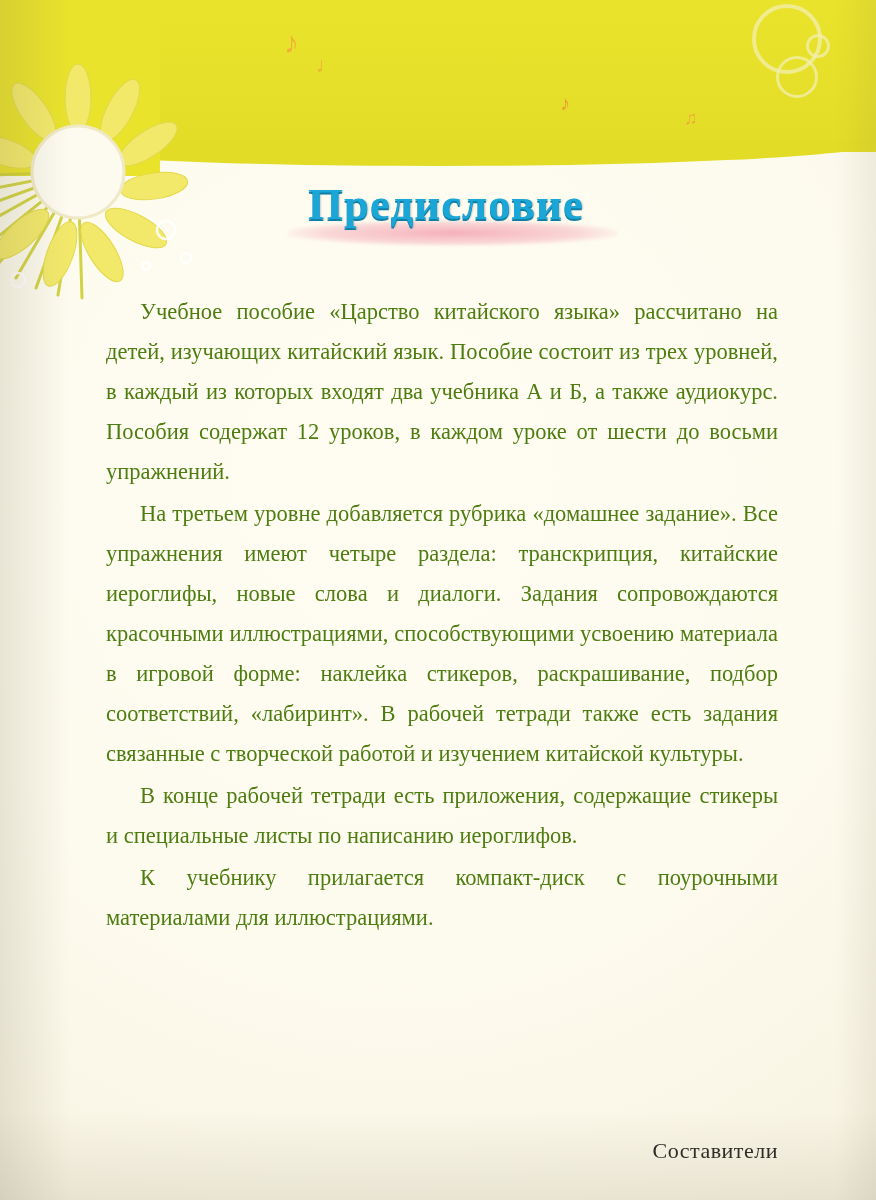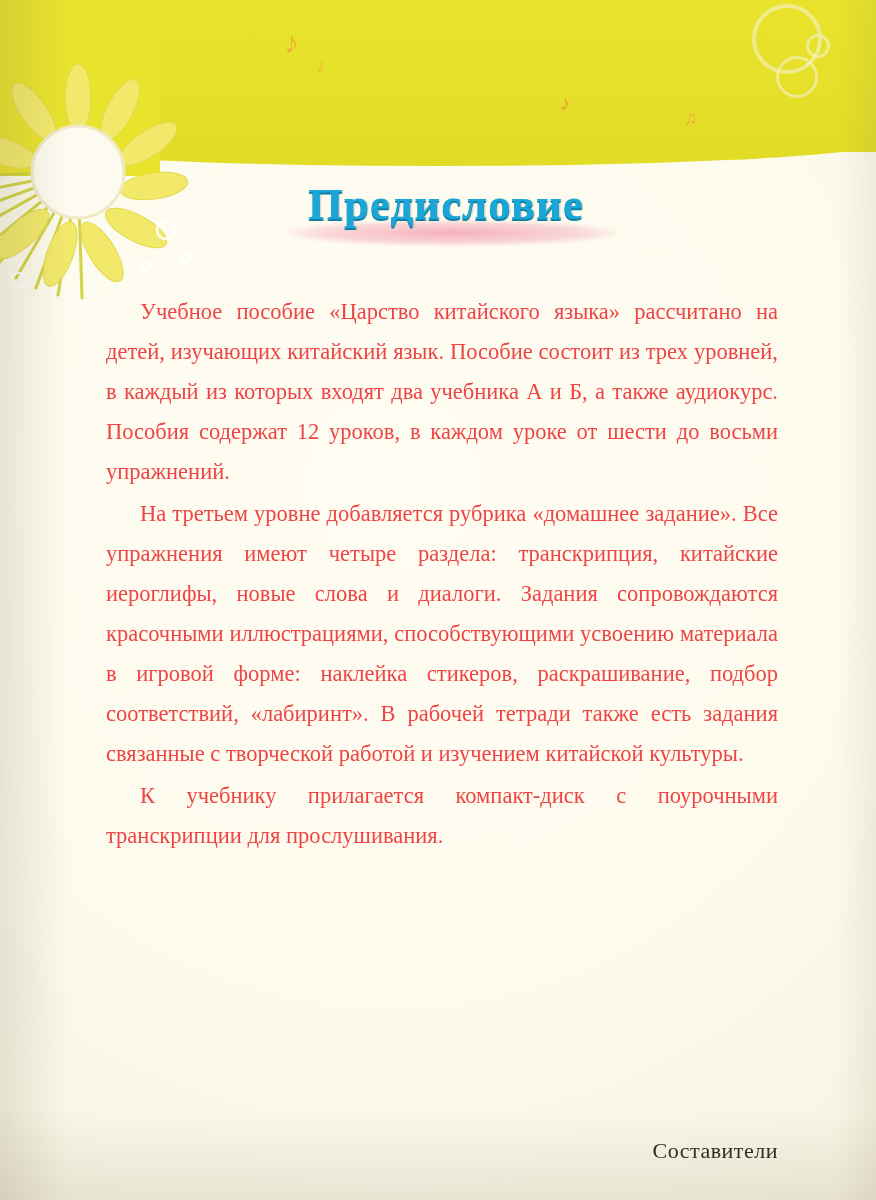--- a/index.html
+++ b/index.html
@@ -123,21 +123,21 @@
       0 2px 0 #0f7fa8,
       1px 1px 2px rgba(0,0,0,0.25);
   }
 
   
   .content {
     position: absolute;
     left: 106px;
     top: 292px;
     width: 672px;
-    color: #ef4444;
+    color: #4d7c0f;
     font-size: 22.5px;
     line-height: 40px;
     text-align: justify;
     text-justify: inter-word;
   }
   .content p {
     margin: 0 0 2px 0;
     text-indent: 34px;
   }
   .signature {
@@ -215,21 +215,22 @@
   </svg>
 
   <div class="title-wrap">
     <div class="title-shadow"></div>
     <span class="title">Предисловие</span>
   </div>
 
   <div class="content">
     <p>Учебное пособие «Царство китайского языка» рассчитано на детей, изучающих китайский язык. Пособие состоит из трех уровней, в каждый из которых входят два учебника А и Б, а также аудиокурс. Пособия содержат 12 уроков, в каждом уроке от шести до восьми упражнений.</p>
     <p>На третьем уровне добавляется рубрика «домашнее задание». Все упражнения имеют четыре раздела: транскрипция, китайские иероглифы, новые слова и диалоги. Задания сопровождаются красочными иллюстрациями, способствующими усвоению материала в игровой форме: наклейка стикеров, раскрашивание, подбор соответствий, «лабиринт». В рабочей тетради также есть задания связанные с творческой работой и изучением китайской культуры.</p>
-    <p>К учебнику прилагается компакт-диск с поурочными транскрипции для прослушивания.</p>
+    <p>В конце рабочей тетради есть приложения, содержащие стикеры и специальные листы по написанию иероглифов.</p>
+    <p>К учебнику прилагается компакт-диск с поурочными материалами для иллюстрациями.</p>
   </div>
 
   <div class="signature">Составители</div>
 
   <div class="paper-shade-left"></div>
   <div class="paper-shade-bottom"></div>
   <div class="paper-shade-right"></div>
 </div>
 
 </body></html>

